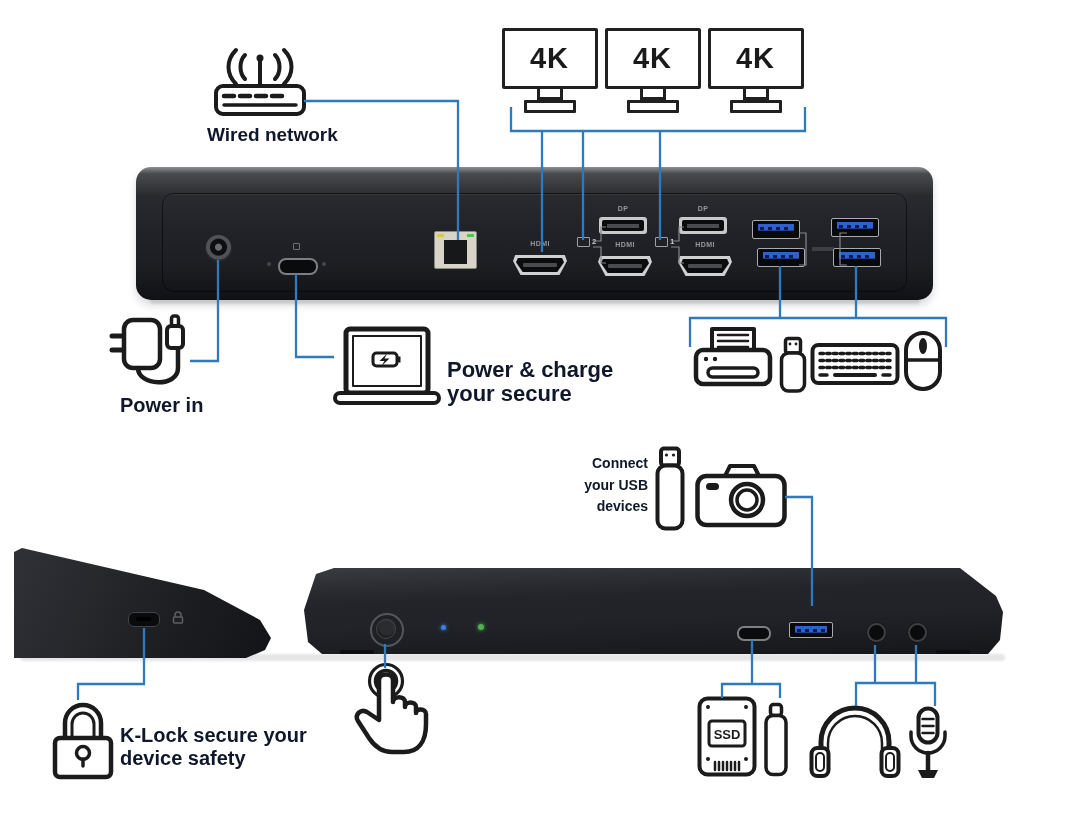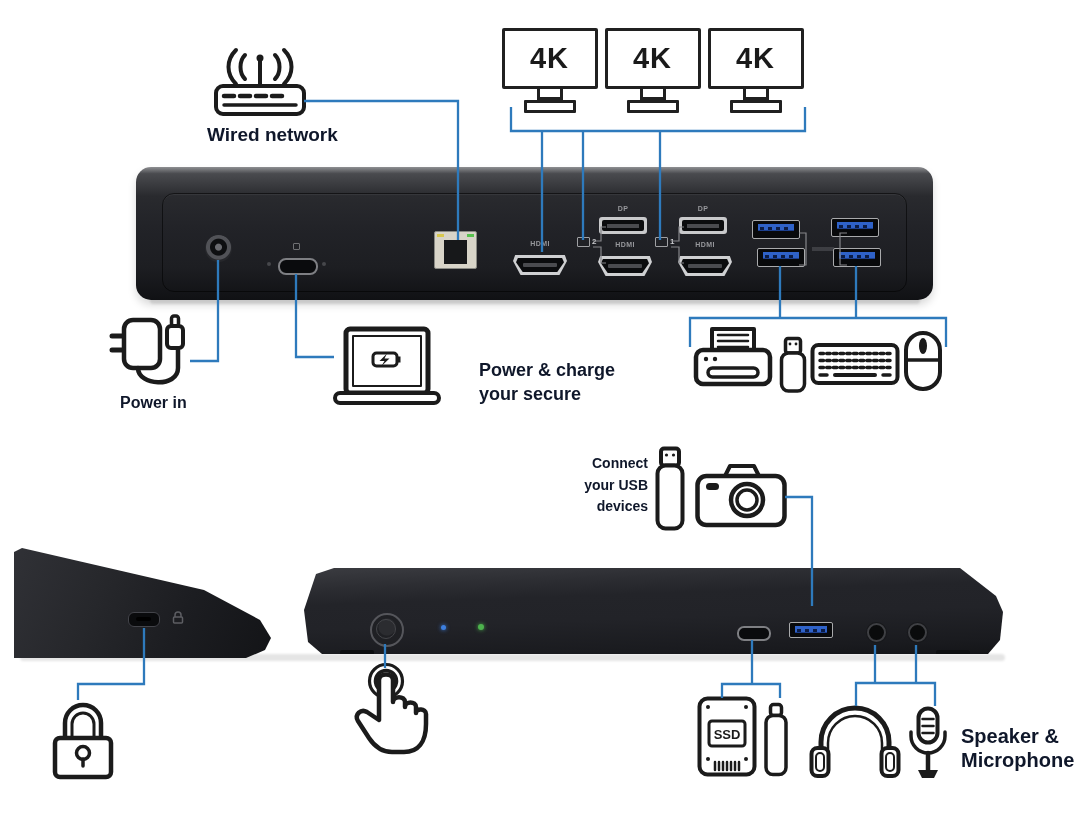--- a/index.html
+++ b/index.html
@@ -182,33 +182,33 @@
   <div class="icon" style="left:104px;top:312px;">
     <svg width="92" height="84" viewBox="0 0 92 84">
       <line class="ic" stroke-width="5" x1="8" y1="24" x2="20" y2="24"></line>
       <line class="ic" stroke-width="5" x1="8" y1="38" x2="20" y2="38"></line>
       <rect class="icf" stroke-width="4.5" x="20" y="8" width="36" height="48" rx="9"></rect>
       <rect class="icf" stroke-width="3.5" x="67.5" y="4" width="7" height="10" rx="2.5"></rect>
       <rect class="icf" stroke-width="4" x="63" y="14" width="16" height="22" rx="4"></rect>
       <path class="ic" stroke-width="4.5" d="M34,56 C34,74 74,76 74,56 L74,38"></path>
     </svg>
   </div>
-  <div class="lbl" style="left:120px;top:394px;font-size:16px;">Power in</div>
+  <div class="lbl" style="left:120px;top:394px;font-size:20px;">Power in</div>
 
   <div class="icon" style="left:332px;top:326px;">
     <svg width="110" height="88" viewBox="0 0 110 88">
       <rect class="icf" stroke-width="5" x="14" y="3" width="82" height="64" rx="4"></rect>
       <rect class="ic" stroke-width="2" x="21" y="10" width="68" height="50"></rect>
       <rect class="ic" stroke-width="3" x="41" y="27" width="24" height="13" rx="3.5"></rect>
       <rect class="fill" x="65" y="30.5" width="3.5" height="6"></rect>
       <path class="fill" d="M55,27.5 L47.5,35 L52.5,35 L49.5,40 L57.5,32.5 L52.5,32.5 Z"></path>
       <rect class="icf" stroke-width="4" x="3" y="67" width="104" height="10" rx="5"></rect>
     </svg>
   </div>
-  <div class="lbl" style="left:447px;top:358px;font-size:18px;line-height:24px;margin-left:32px;">
+  <div class="lbl" style="left:447px;top:358px;font-size:22px;line-height:24px;">
     <div>Power &amp; charge</div>
     <div>your secure</div>
   </div>
 
   <div class="icon" style="left:692px;top:326px;">
     <svg width="82" height="70" viewBox="0 0 82 70">
       <path class="icf" stroke-width="4" d="M20,26 V3 H62 V26"></path>
       <line class="ic" stroke-width="2.5" x1="26" y1="9" x2="56" y2="9"></line>
       <line class="ic" stroke-width="2.5" x1="26" y1="15" x2="56" y2="15"></line>
       <line class="ic" stroke-width="2.5" x1="26" y1="21" x2="56" y2="21"></line>
@@ -299,20 +299,24 @@
   </div>
 
   <div class="icon" style="left:52px;top:696px;">
     <svg width="62" height="84" viewBox="0 0 62 84">
       <path class="ic" stroke-width="4.5" d="M13,42 V27 A18,18 0 0 1 49,27 V42"></path>
       <path class="ic" stroke-width="3" d="M20,42 V28 A11,11 0 0 1 42,28 V42"></path>
       <rect class="icf" stroke-width="4.5" x="3" y="42" width="56" height="39" rx="5"></rect>
       <circle class="ic" stroke-width="3.5" cx="31" cy="57" r="6.5"></circle>
       <line class="ic" stroke-width="3.5" x1="31" y1="63" x2="31" y2="70"></line>
     </svg>
+  </div>
+  <div class="lbl" style="left:120px;top:724px;font-size:20px;line-height:23px;">
+    <div>K-Lock secure your</div>
+    <div>device safety</div>
   </div>
 
   <div class="icon" style="left:342px;top:660px;">
     <svg width="100" height="104" viewBox="0 0 100 104">
       <circle class="ic" stroke-width="3.2" cx="44" cy="21" r="16.5"></circle>
       <circle class="ic" stroke-width="3.6" cx="44" cy="21" r="10.5"></circle>
       <path class="icf" stroke-width="4.5" d="M37,60 L37,20 C37,12.5 51,12.5 51,20 L51,42
         C51,35.5 63,35.5 63,42 L63,47 C63,41 74,41 74,47 L74,53 C74,48 84,48.5 84,54
         L84,64 C84,82 76,92 62,92 L50,92 C40,92 33,87 27,78 L16,61 C12,54.5 19,48.5 25,52 Z"></path>
     </svg>
@@ -358,24 +362,20 @@
   <div class="icon" style="left:904px;top:706px;">
     <svg width="48" height="78" viewBox="0 0 48 78">
       <rect class="icf" stroke-width="4" x="14.5" y="2.5" width="19" height="34" rx="9.5"></rect>
       <line class="ic" stroke-width="2.5" x1="18.5" y1="13" x2="29.5" y2="13"></line>
       <line class="ic" stroke-width="2.5" x1="18.5" y1="20" x2="29.5" y2="20"></line>
       <line class="ic" stroke-width="2.5" x1="18.5" y1="27" x2="29.5" y2="27"></line>
       <path class="ic" stroke-width="3.5" d="M7,26 V30 A17,17 0 0 0 41,30 V26"></path>
       <line class="ic" stroke-width="4.5" x1="24" y1="47" x2="24" y2="64"></line>
       <path class="fill" d="M14,64 H34 L30,72 H18 Z"></path>
     </svg>
-  </div>
-  <div class="lbl" style="left:961px;top:724px;font-size:20px;line-height:24px;">
-    <div>Speaker &amp;</div>
-    <div>Microphone</div>
   </div>
 
   <svg class="abs" style="left:0;top:0;z-index:30;pointer-events:none;" width="1080" height="831" viewBox="0 0 1080 831">
     <g fill="none" stroke="#2e7abc" stroke-width="2.3">
       <path d="M304,101 L458,101 L458,240"></path>
       <path d="M511,107 L511,131 L805,131 L805,107"></path>
       <path d="M542,131 L542,252"></path>
       <path d="M583,131 L583,240"></path>
       <path d="M660,131 L660,240"></path>
       <path d="M218,260 L218,361 L190,361"></path>

